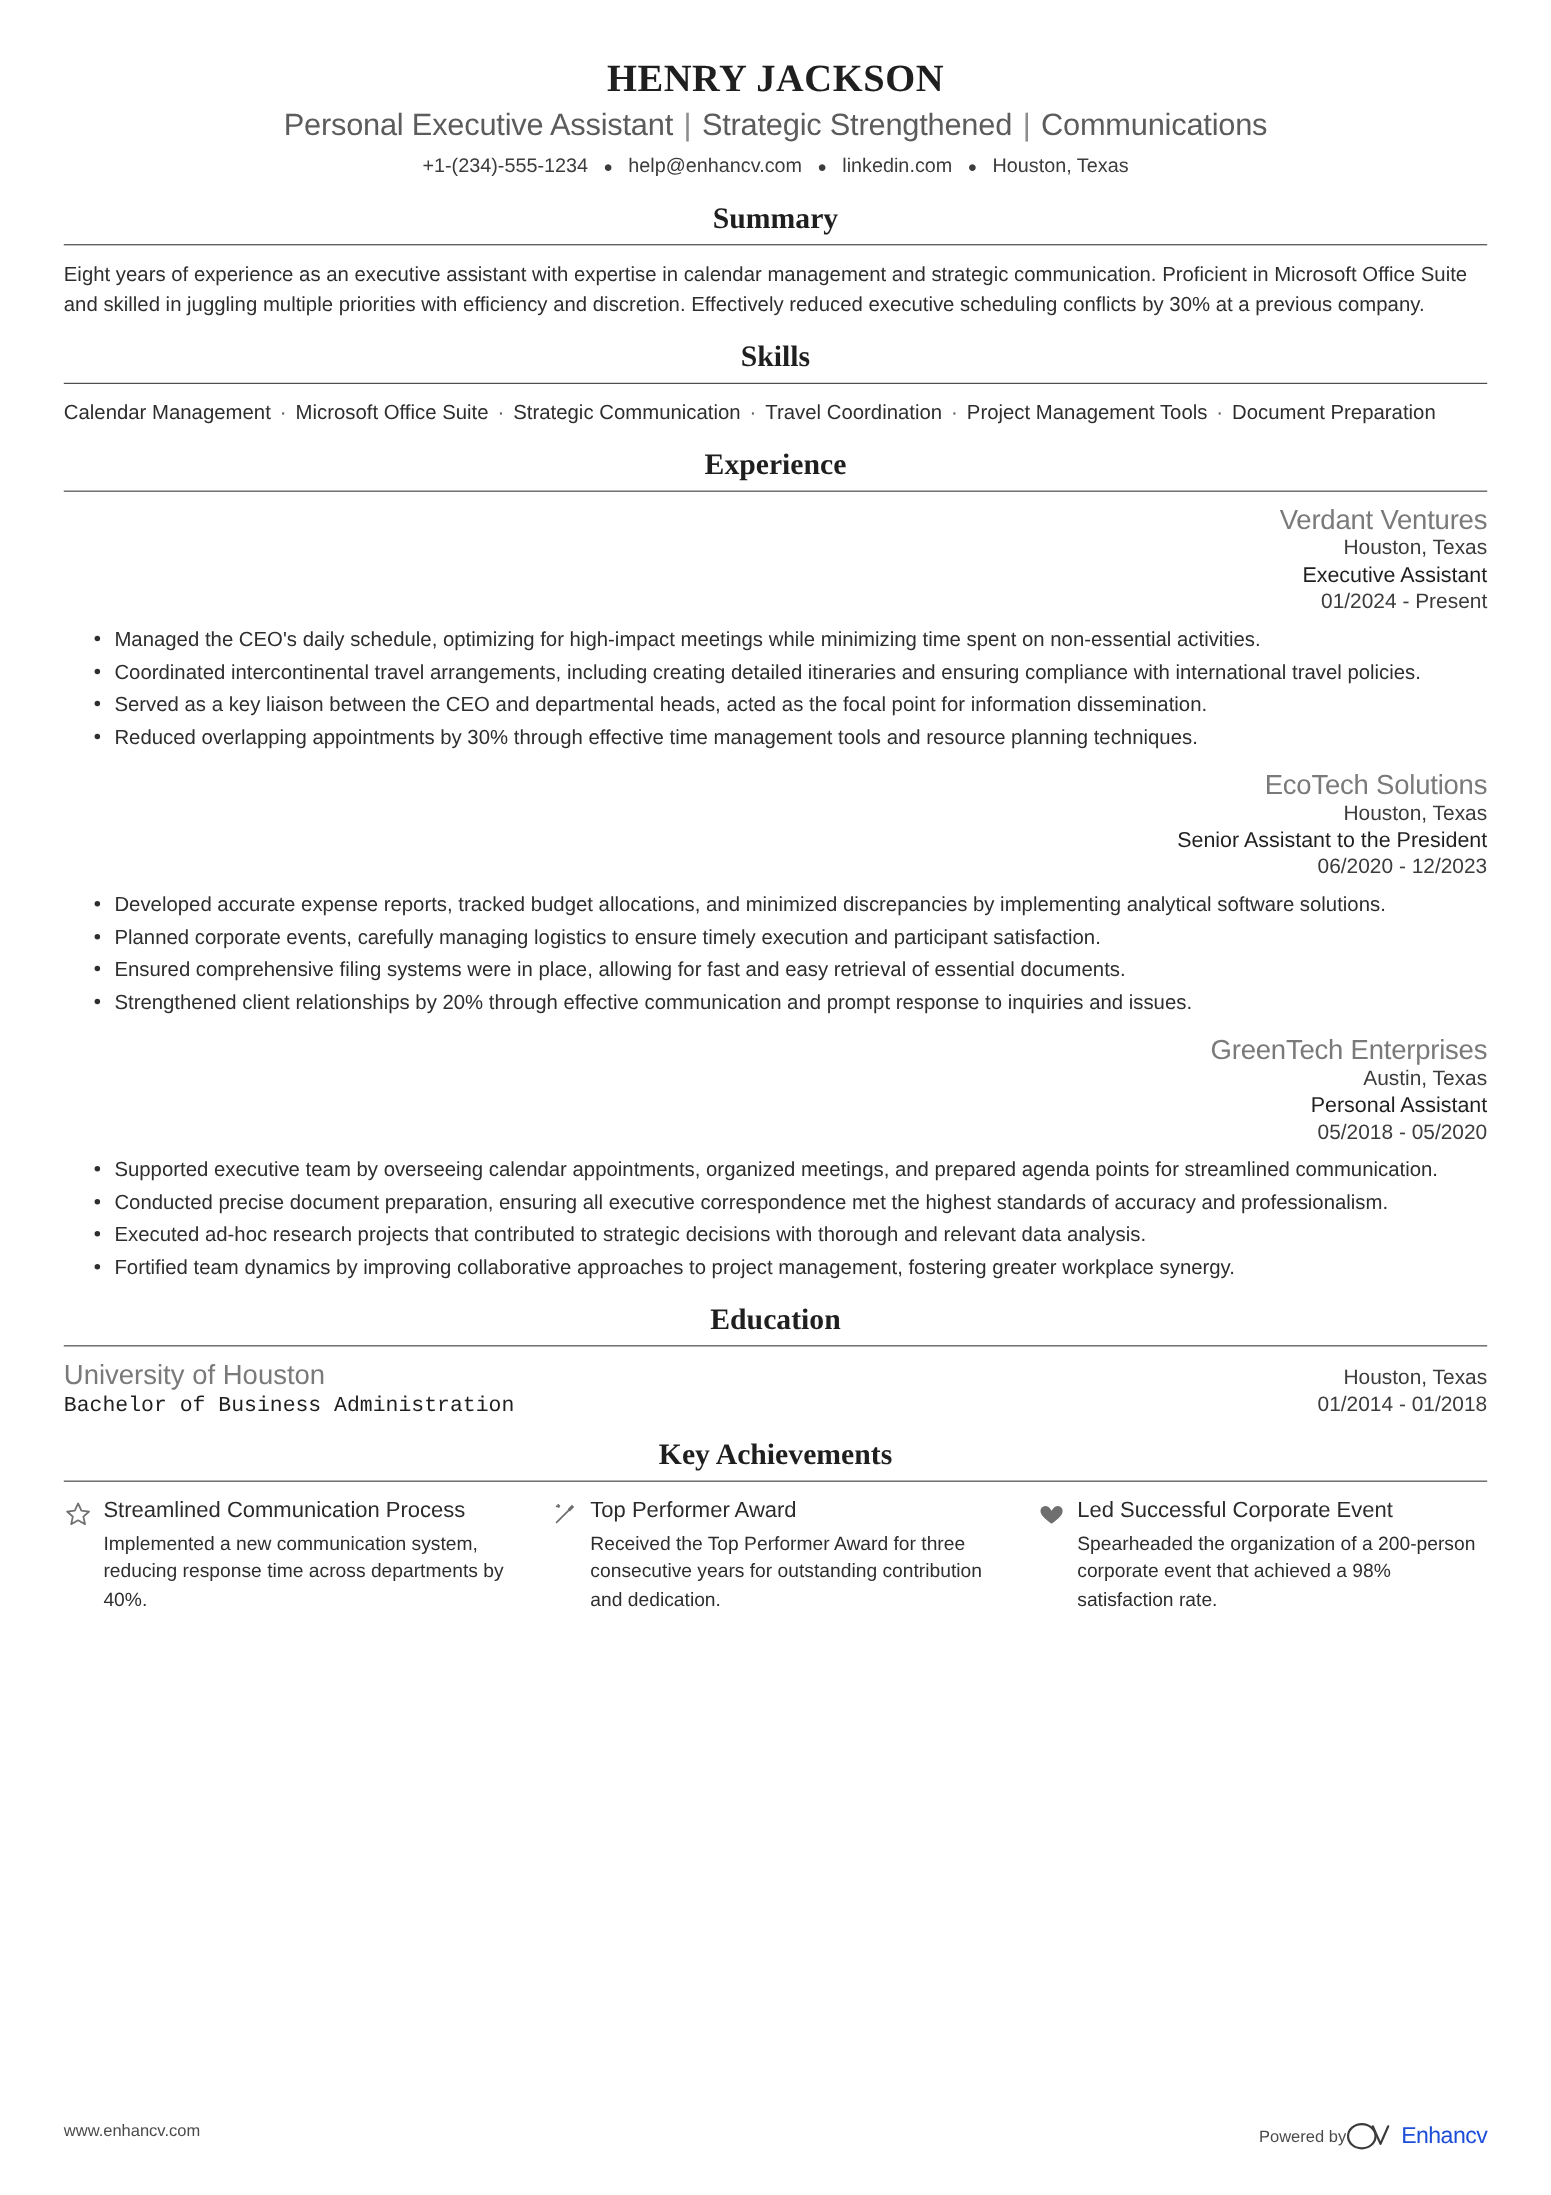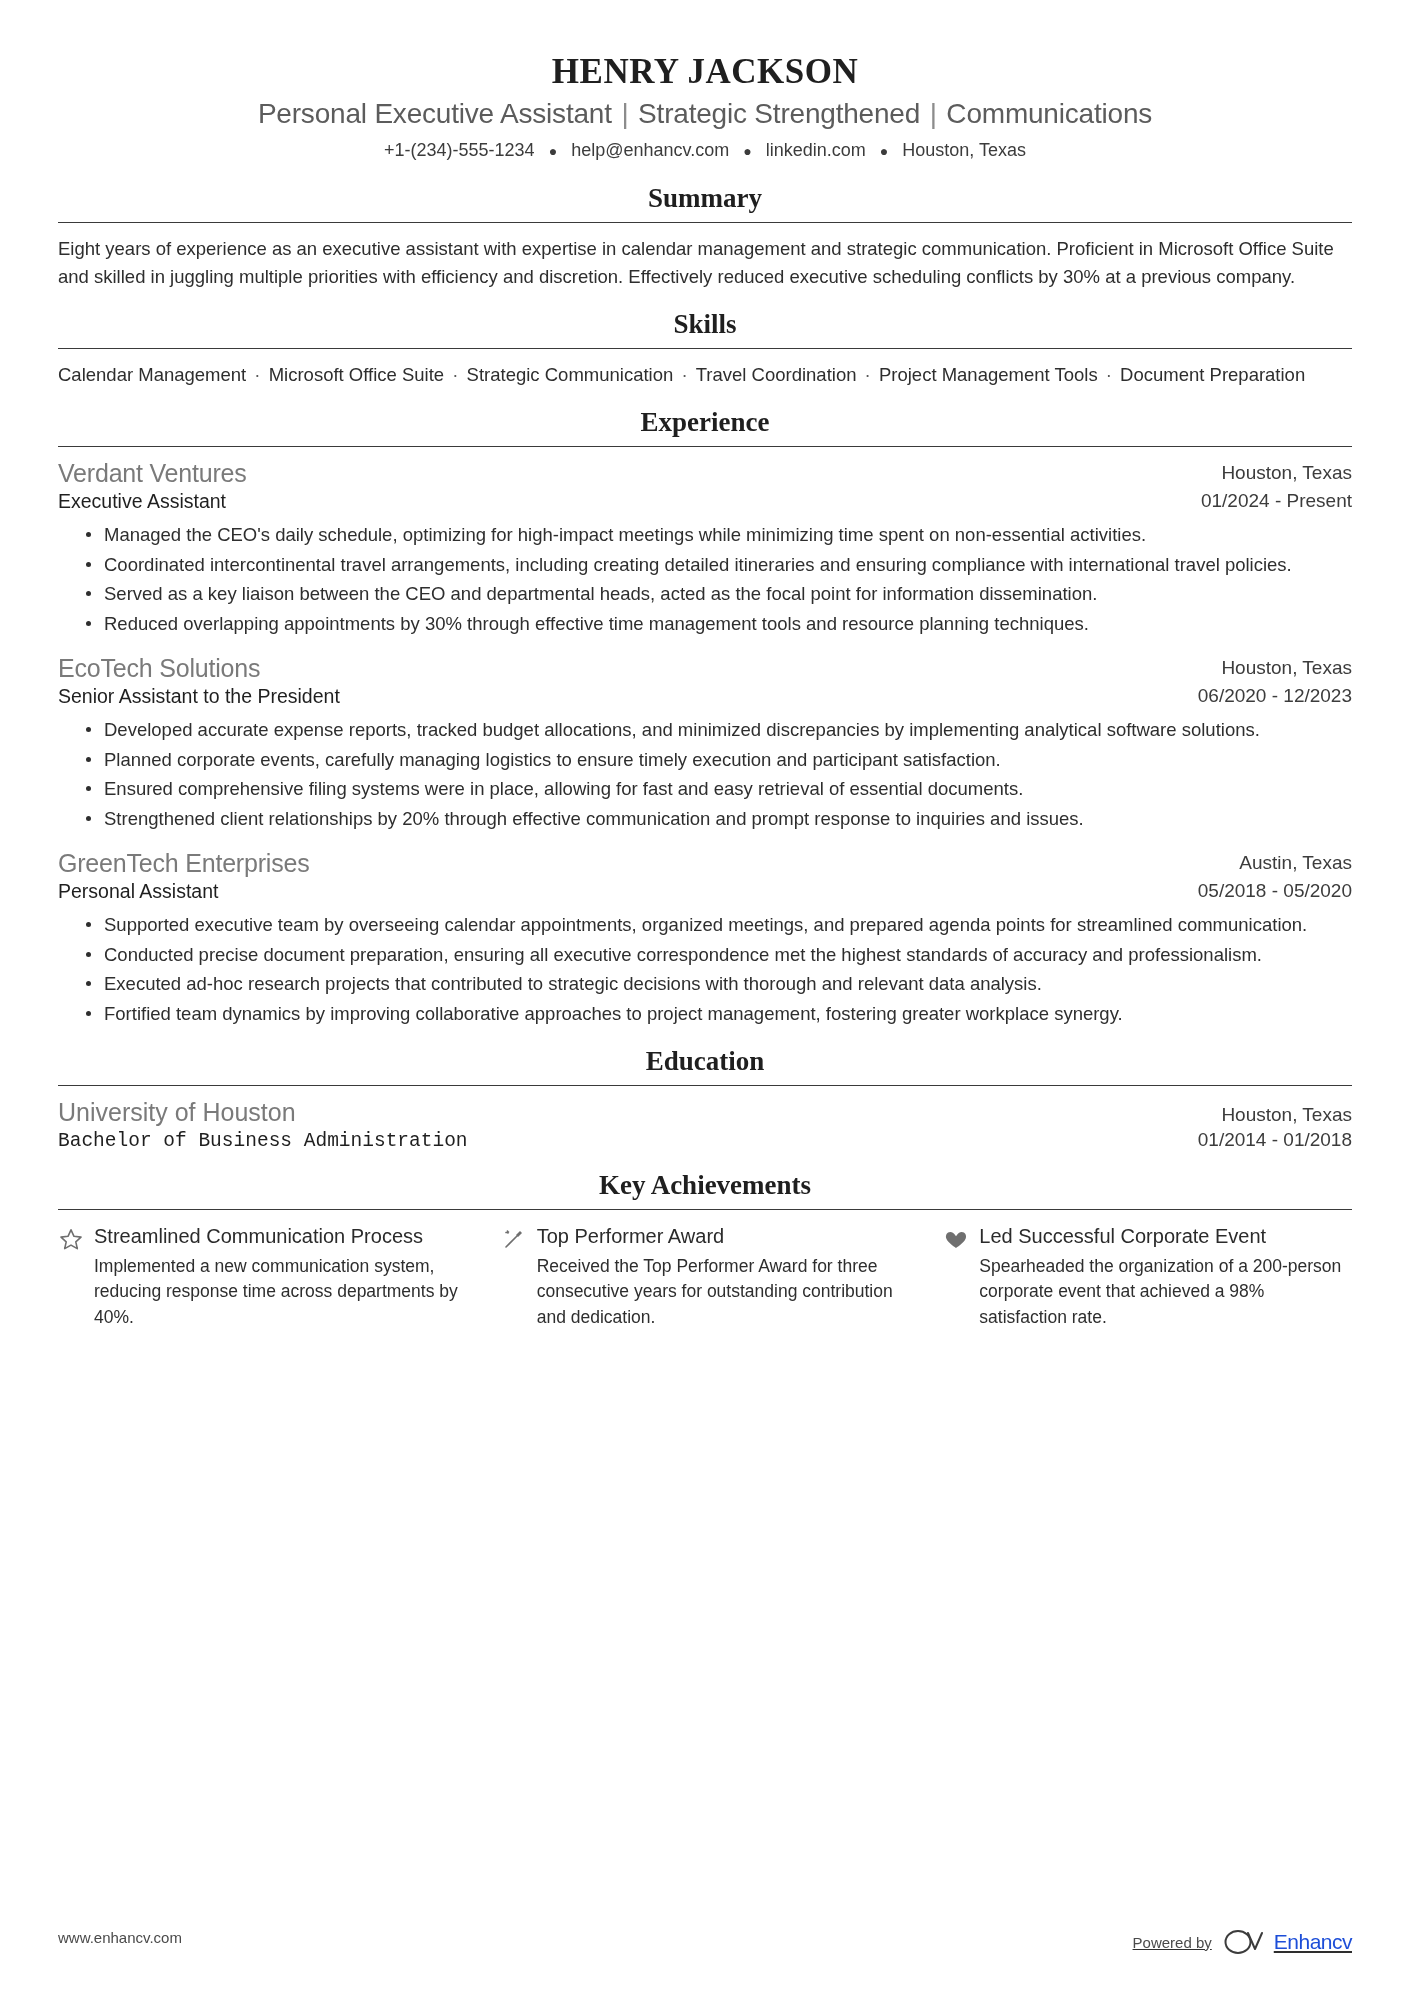--- a/index.html
+++ b/index.html
@@ -83,21 +83,22 @@
     color: #2e2e2e;
     margin: 0;
   }
   .skill-sep { color: #5a5a5a; padding: 0 3px; }
 
   
   .job { margin-bottom: 16px; }
   .job-top, .job-sub {
     display: flex;
     justify-content: space-between;
-    align-items: center;
+    align-items: flex-end;
+    flex-direction: column;
   }
   .company {
     font-size: 25px;
     color: #7a7a7a;
     font-weight: 400;
     letter-spacing: -0.2px;
   }
   .job-location {
     font-size: 19px;
     color: #3c3c3c;
@@ -199,22 +200,20 @@
     display: flex;
     justify-content: space-between;
   }
   .footer-url {
     font-size: 15px;
     color: #4a4a4a;
   }
   .footer-right {
     display: flex;
     align-items: center;
-    gap: 12px;
-    text-decoration: underline;
   }
   .powered-by {
     font-size: 15px;
     color: #4a4a4a;
   }
   .brand {
     display: flex;
     align-items: center;
     gap: 8px;
   }

